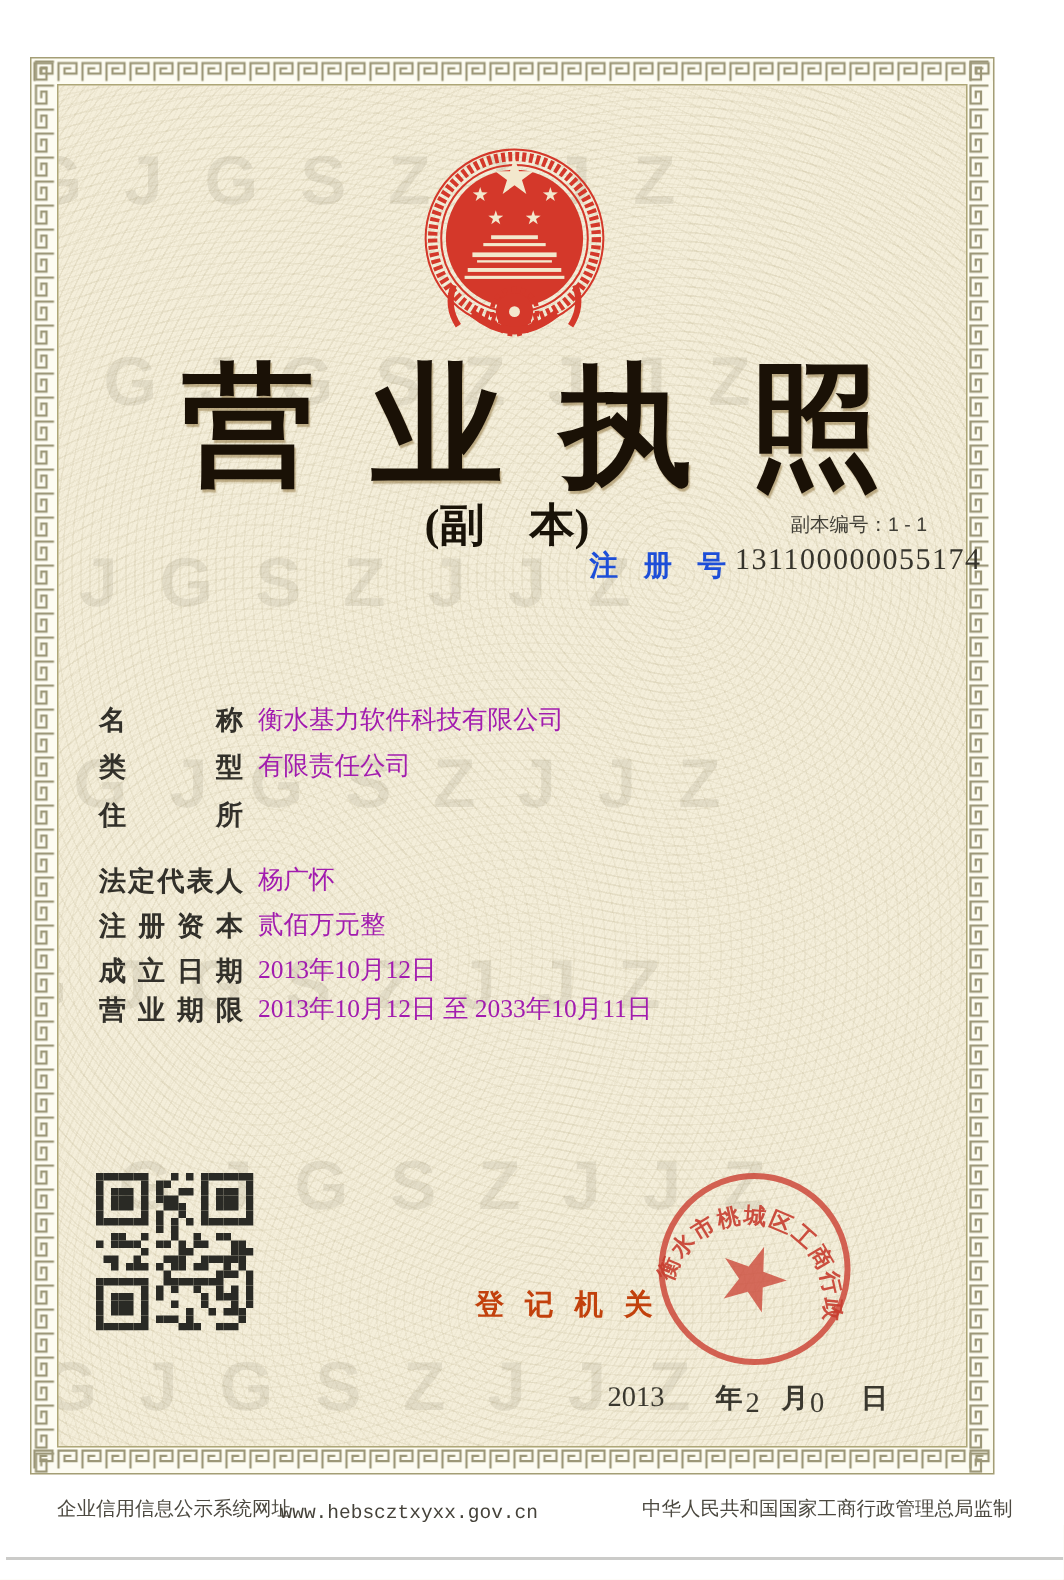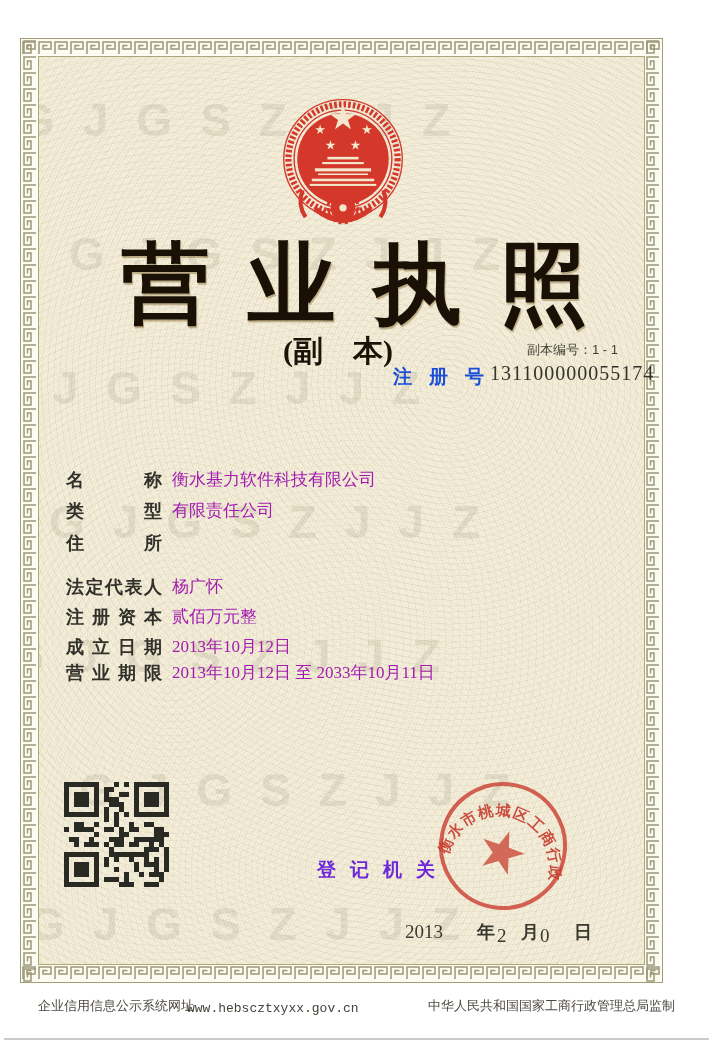--- a/index.html
+++ b/index.html
@@ -40,21 +40,21 @@
 
   
   .field-row{position:absolute;left:0;width:709px;height:24px;}
   .flabel{position:absolute;left:66px;width:96px;font:600 18px/1.2 "Liberation Sans",sans-serif;
           color:#32302a;text-align:justify;text-align-last:justify;}
   .fvalue{position:absolute;left:172px;width:462px;font:17px/20px "Liberation Serif",serif;color:#a21caf;}
 
   
   .qr{position:absolute;left:64px;top:782px;width:105px;height:105px;}
   .registry-label{position:absolute;left:317px;top:857px;font:600 19px "Liberation Sans",sans-serif;
-                  letter-spacing:14px;color:#6d28d9;}
+                  letter-spacing:14px;color:#c2410c;}
   .seal{position:absolute;left:430px;top:773px;width:146px;height:146px;transform:rotate(12deg);}
   .date span{position:absolute;color:#3a382f;}
   .d-num{font:19px "Liberation Serif",serif;text-align:right;}
   .d-unit{font:600 18px "Liberation Sans",sans-serif;}
 
   
   .footer-left{position:absolute;left:38px;top:997px;font:13px "Liberation Sans",sans-serif;color:#4c4940;}
   .footer-left .url{font:13px "Liberation Mono",monospace;margin-left:-7px;position:relative;top:2px;color:#45423a;}
   .footer-right{position:absolute;left:428px;top:997px;font:13px "Liberation Sans",sans-serif;color:#4c4940;}
   .scan-line{position:absolute;left:4px;right:0;top:1038px;height:2px;background:#cbcbc9;}

